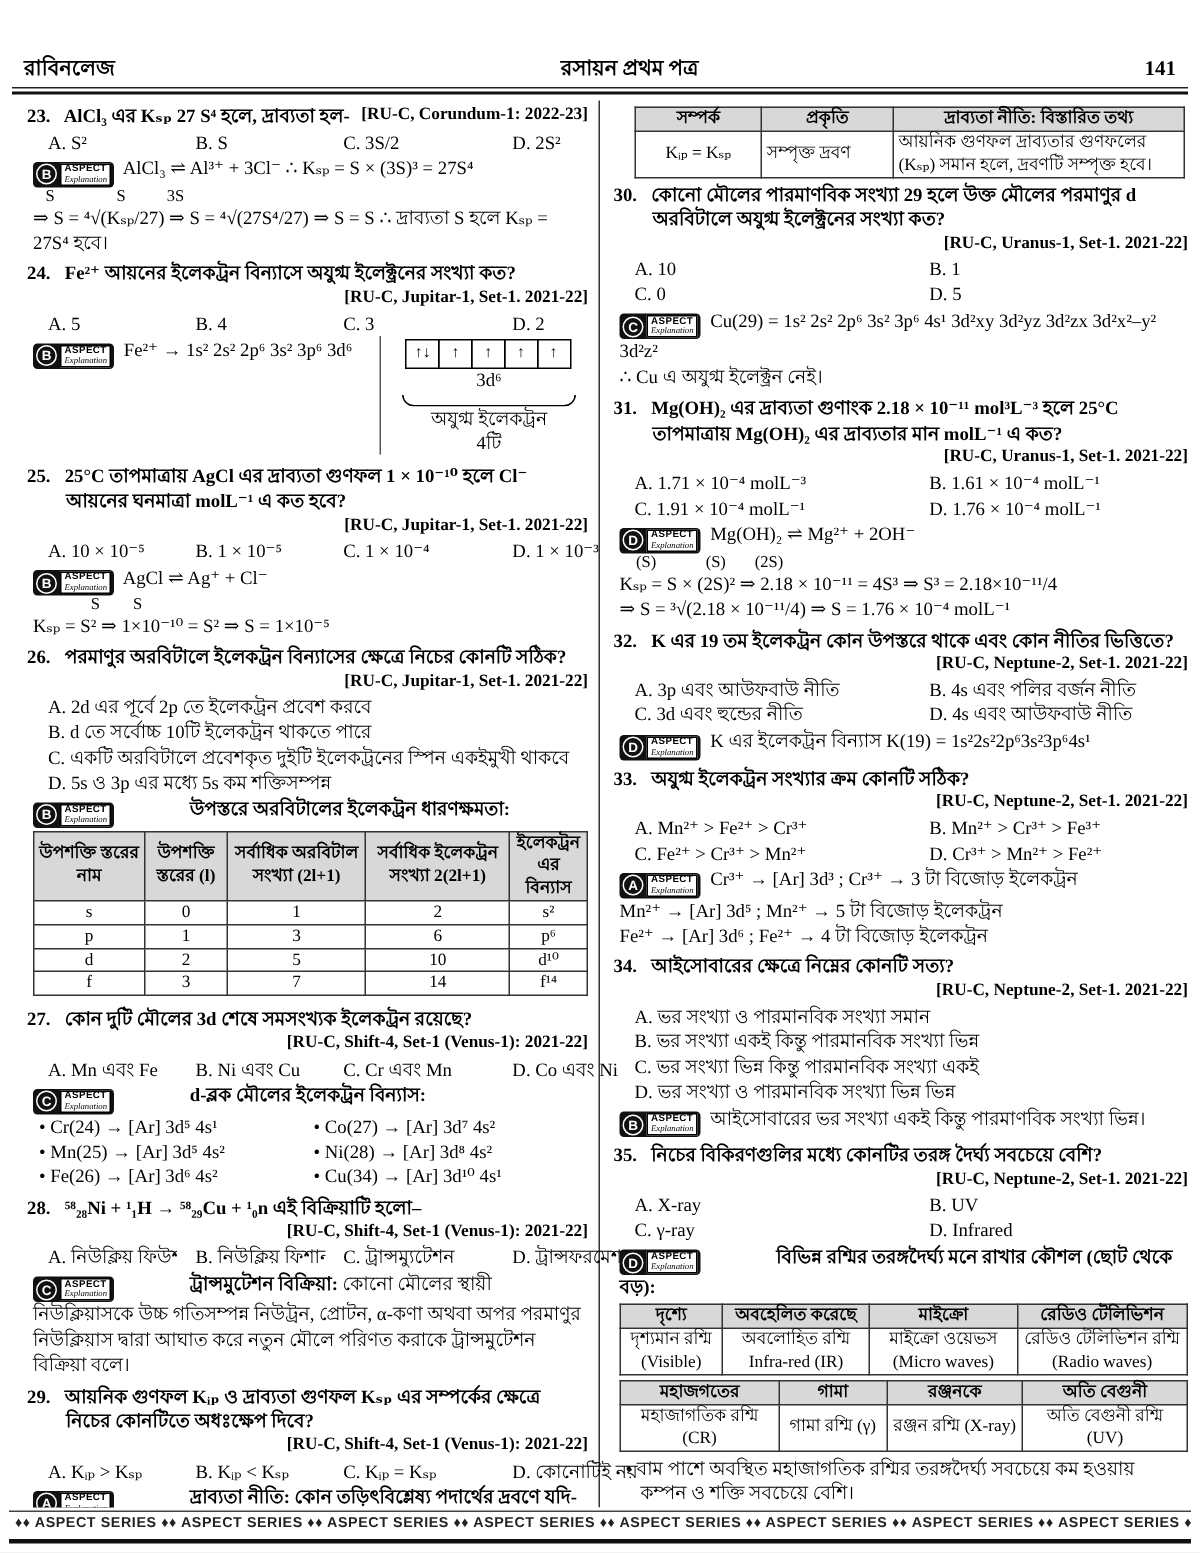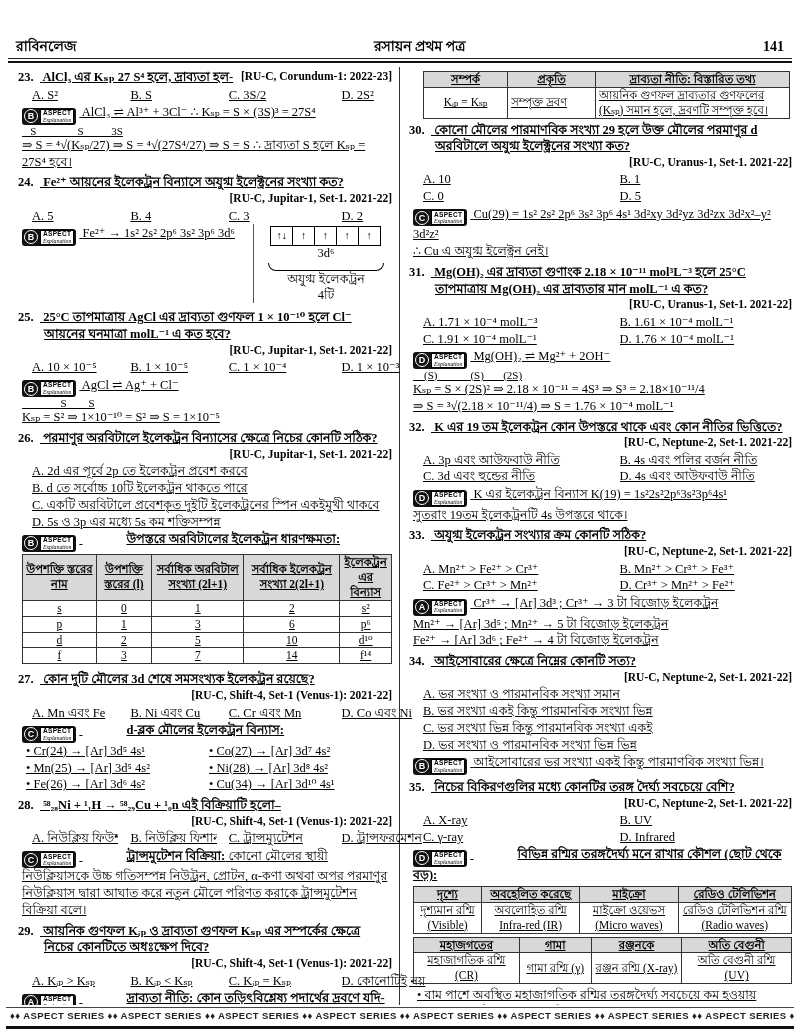--- a/index.html
+++ b/index.html
@@ -9,21 +9,21 @@
     font-size:12.5px;line-height:1.34;
     display:flex;flex-direction:column;box-sizing:border-box;
     padding-top:38px;overflow:hidden;justify-content:space-between;
   }
   
   .hdr{display:flex;justify-content:space-between;align-items:flex-end;
        font-weight:bold;font-size:14px;padding:0 16px 1px 16px;}
   .hdr-rule{border-top:1px solid #222;border-bottom:2.5px solid #111;height:2px;margin:0 8px;}
   
   .cols{display:flex;flex:1;padding:4px 6px 0 6px;overflow:hidden;}
-  .col{width:50%;box-sizing:border-box;text-decoration:underline;}
+  .col{width:50%;box-sizing:border-box;}
   .col-left{padding:2px 7px 0 12px;border-right:1.2px solid #333;}
   .col-right{padding:2px 2px 0 9px;}
   
   .q{margin-bottom:4px;}
   .q::after,.q-head::after{content:"";display:block;clear:both;}
   .q-head{font-weight:bold;padding-left:26px;text-indent:-26px;}
   .q-num{display:inline-block;min-width:22px;text-indent:0;}
   .q-ref{float:right;font-size:11.5px;text-indent:0;}
   .opts{padding-left:14px;display:grid;column-gap:12px;margin-top:1px;}
   .opts4{grid-template-columns:24% 24% 28% 24%;}
@@ -434,21 +434,20 @@
           <p class="expl-p">
             <span class="badge">
                 <span class="badge-letter">D</span>
                 <span class="badge-logo">
                   <span class="badge-brand">ASPECT</span>
                   <span class="badge-sub">Explanation</span>
                 </span>
               </span>
             <span class="formula">K এর ইলেকট্রন বিন্যাস K(19) = 1s²2s²2p⁶3s²3p⁶4s¹</span>
           </p>
-          <p class="expl-line">সুতরাং 19তম ইলেকট্রনটি 4s উপস্তরে থাকে।</p>
         </div>
       </section>
 
       <section class="q">
         <div class="q-head">
           <span class="q-num">33.</span>
           <span class="q-text">অযুগ্ম ইলেকট্রন সংখ্যার ক্রম কোনটি সঠিক?</span>
           <span class="q-ref">[RU-C, Neptune-2, Set-1. 2021-22]</span>
         </div>
         <div class="opts opts2">

